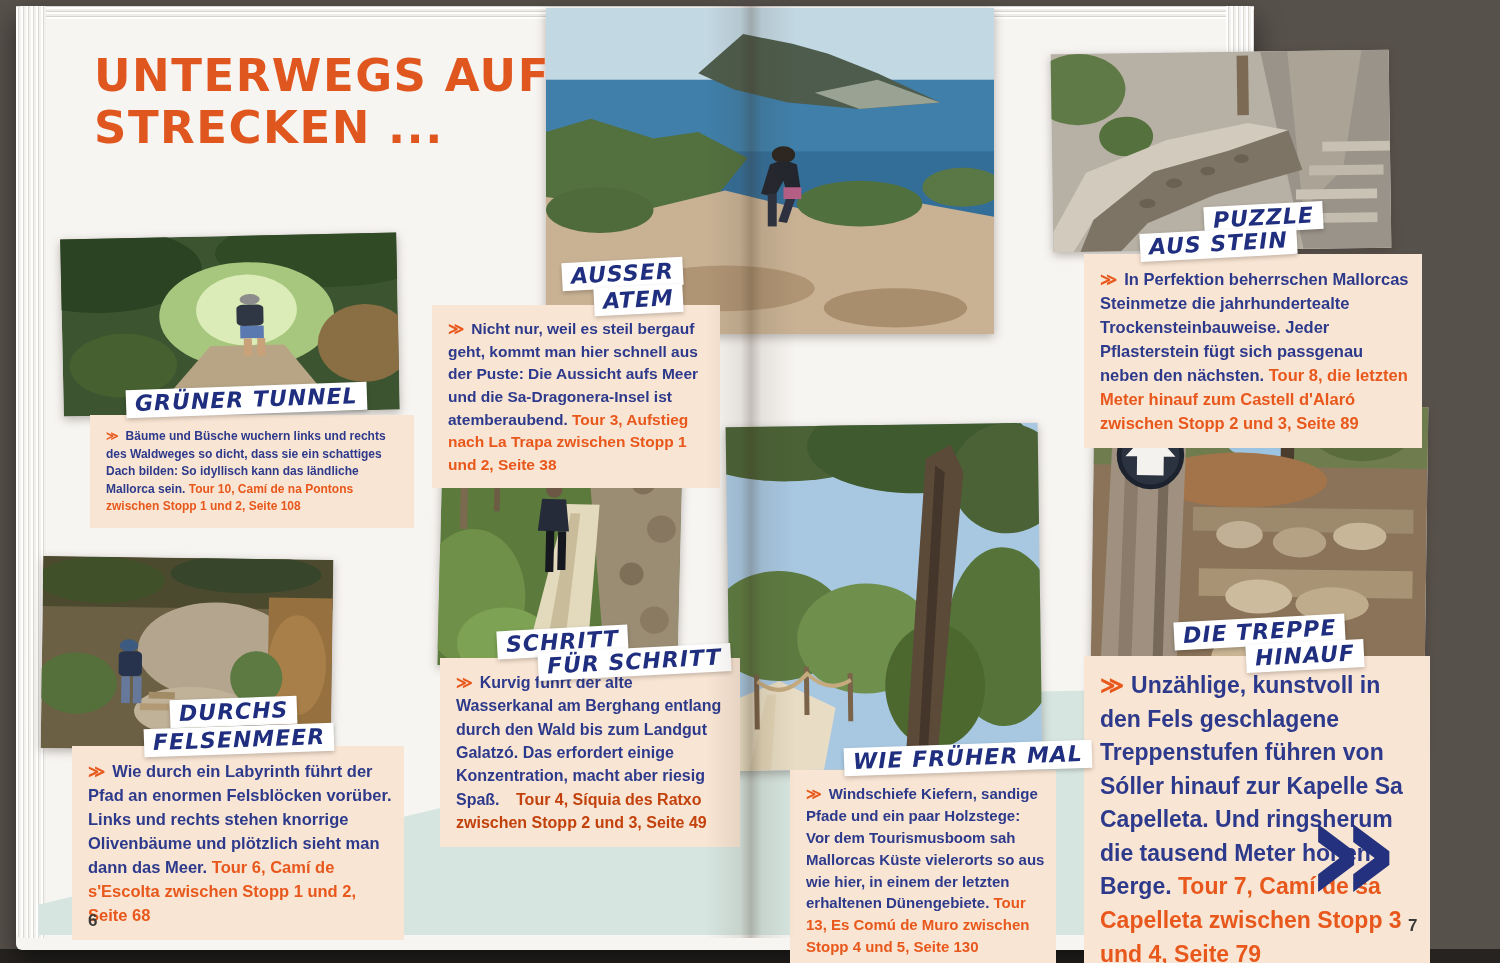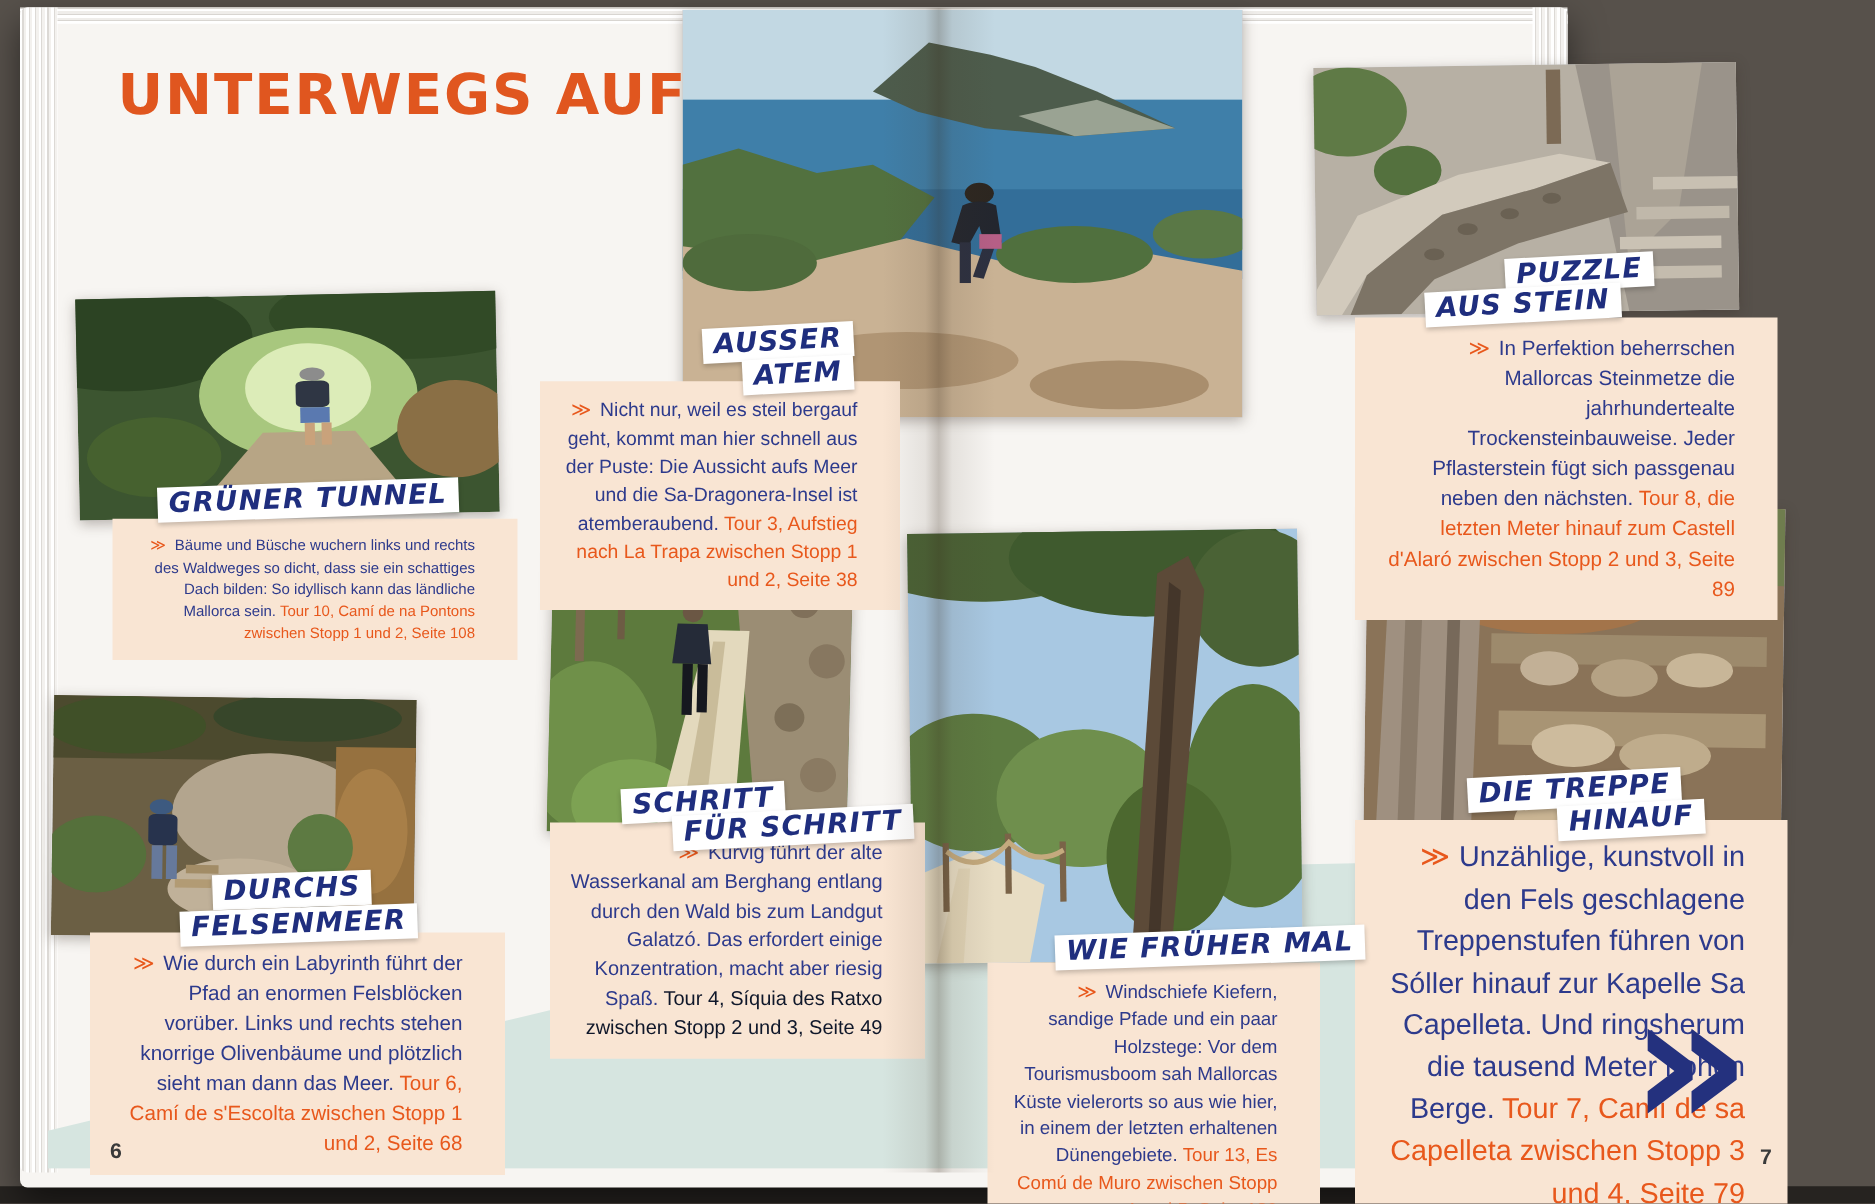--- a/index.html
+++ b/index.html
@@ -19,22 +19,22 @@
   #mint{position:absolute;left:0;top:0;right:0;bottom:0;z-index:1;
         clip-path:polygon(1.8% 95.2%,49.4% 80.2%,49.6% 79.8%,68.8% 73%,98.2% 72.2%,98.2% 98.4%,1.8% 98.4%);}
   
   .photo{position:absolute;z-index:2;box-shadow:0 3px 10px rgba(60,50,40,.35);background:#ccc;overflow:hidden;}
   .photo svg{display:block;width:100%;height:100%;}
   
   .tag{position:absolute;z-index:5;display:inline-block;background:#fff;padding:1px 9px 2px 9px;
        font-family:"DejaVu Sans",sans-serif;font-style:italic;font-weight:bold;
        font-size:22px;letter-spacing:1px;box-shadow:0 2px 4px rgba(0,0,0,.22);white-space:nowrap;}
   
-  .tbox{position:absolute;z-index:3;padding:13px 34px 12px 16px;line-height:1.46;
-        font-weight:normal;box-sizing:border-box;text-align:right;}
+  .tbox{position:absolute;z-index:3;padding:13px 11px 12px 16px;line-height:1.46;
+        font-weight:bold;box-sizing:border-box;}
   .tbox .marker{margin-right:7px;}
   
   #headline{position:absolute;left:78px;top:44px;z-index:3;font-family:"DejaVu Sans",sans-serif;
         font-weight:bold;font-size:45px;line-height:1.16;letter-spacing:1.5px;}
   .pagenum{position:absolute;z-index:6;font-size:17px;font-weight:bold;color:#3a3a3a;}
   #next-chevrons{position:absolute;left:1288px;top:792px;z-index:6;
         font-family:"DejaVu Sans",sans-serif;font-weight:bold;font-size:150px;line-height:.7;}
 </style>
 </head>
 <body>
@@ -44,20 +44,21 @@
 
   <div id="book">
     <div id="edge-left" class="edge"></div>
     <div id="edge-right" class="edge"></div>
     <div id="edge-bottom"></div>
 
     <div id="mint" style="background:#D6E5E0;"></div>
 
     <div id="headline" style="color:#E0561F;">
       <div>UNTERWEGS AUF</div>
+      <div>STRECKEN ...</div>
     </div>
 
     <div class="photo" style="left:46px;top:230px;width:336px;height:177px;transform:rotate(-1.2deg);">
       <svg viewBox="0 0 100 100" preserveAspectRatio="none">
         <rect width="100" height="100" fill="#3c5530"></rect>
         <ellipse cx="12" cy="18" rx="30" ry="24" fill="#2c4323"></ellipse>
         <ellipse cx="80" cy="10" rx="34" ry="20" fill="#314a26"></ellipse>
         <ellipse cx="55" cy="45" rx="26" ry="30" fill="#a8c77e"></ellipse>
         <ellipse cx="55" cy="42" rx="15" ry="20" fill="#dcecb8"></ellipse>
         <polygon points="26,100 44,62 66,62 82,100" fill="#b7a585"></polygon>
@@ -148,21 +149,21 @@
         <circle cx="47" cy="22" r="3.4" fill="#6b5744"></circle>
         <path d="M42,26 h10 l1.5,14 h-13 Z" fill="#252b38"></path>
         <rect x="44" y="40" width="3.4" height="18" fill="#16181f"></rect>
         <rect x="49" y="40" width="3.4" height="17" fill="#16181f"></rect>
       </svg>
     </div>
     <div class="tag" style="left:481px;top:622px;transform:rotate(-3deg);color:#1F2E7E;">SCHRITT</div>
     <div class="tag" style="left:522px;top:642px;transform:rotate(-3deg);color:#1F2E7E;">FÜR SCHRITT</div>
     <div class="tbox" style="left:424px;top:652px;width:300px;font-size:16px;background:#F9E5D3;color:#2D3A8C;">
       <span class="marker" style="color:#E8581C;">≫</span><span>Kurvig führt der alte Wasserkanal am Berghang entlang durch den Wald bis zum Landgut Galatzó. Das erfordert einige Konzentration, macht aber riesig Spaß.</span>
-      <span style="color:#0f172a;">Tour 4, Síquia des Ratxo zwischen Stopp 2 und 3, Seite 49</span>
+      <span style="color:#c2410c;margin-left:12px;">Tour 4, Síquia des Ratxo zwischen Stopp 2 und 3, Seite 49</span>
     </div>
 
     <div class="photo" style="left:712px;top:419px;width:312px;height:344px;transform:rotate(-0.8deg);">
       <svg viewBox="0 0 100 100" preserveAspectRatio="none">
         <rect width="100" height="100" fill="#a8c8e2"></rect>
         <ellipse cx="20" cy="4" rx="34" ry="12" fill="#4a6235"></ellipse>
         <ellipse cx="62" cy="6" rx="36" ry="14" fill="#3f5a2e"></ellipse>
         <ellipse cx="90" cy="16" rx="18" ry="16" fill="#4a6235"></ellipse>
         <ellipse cx="16" cy="58" rx="22" ry="16" fill="#5d7b41"></ellipse>
         <ellipse cx="44" cy="62" rx="22" ry="16" fill="#6f8f4d"></ellipse>

